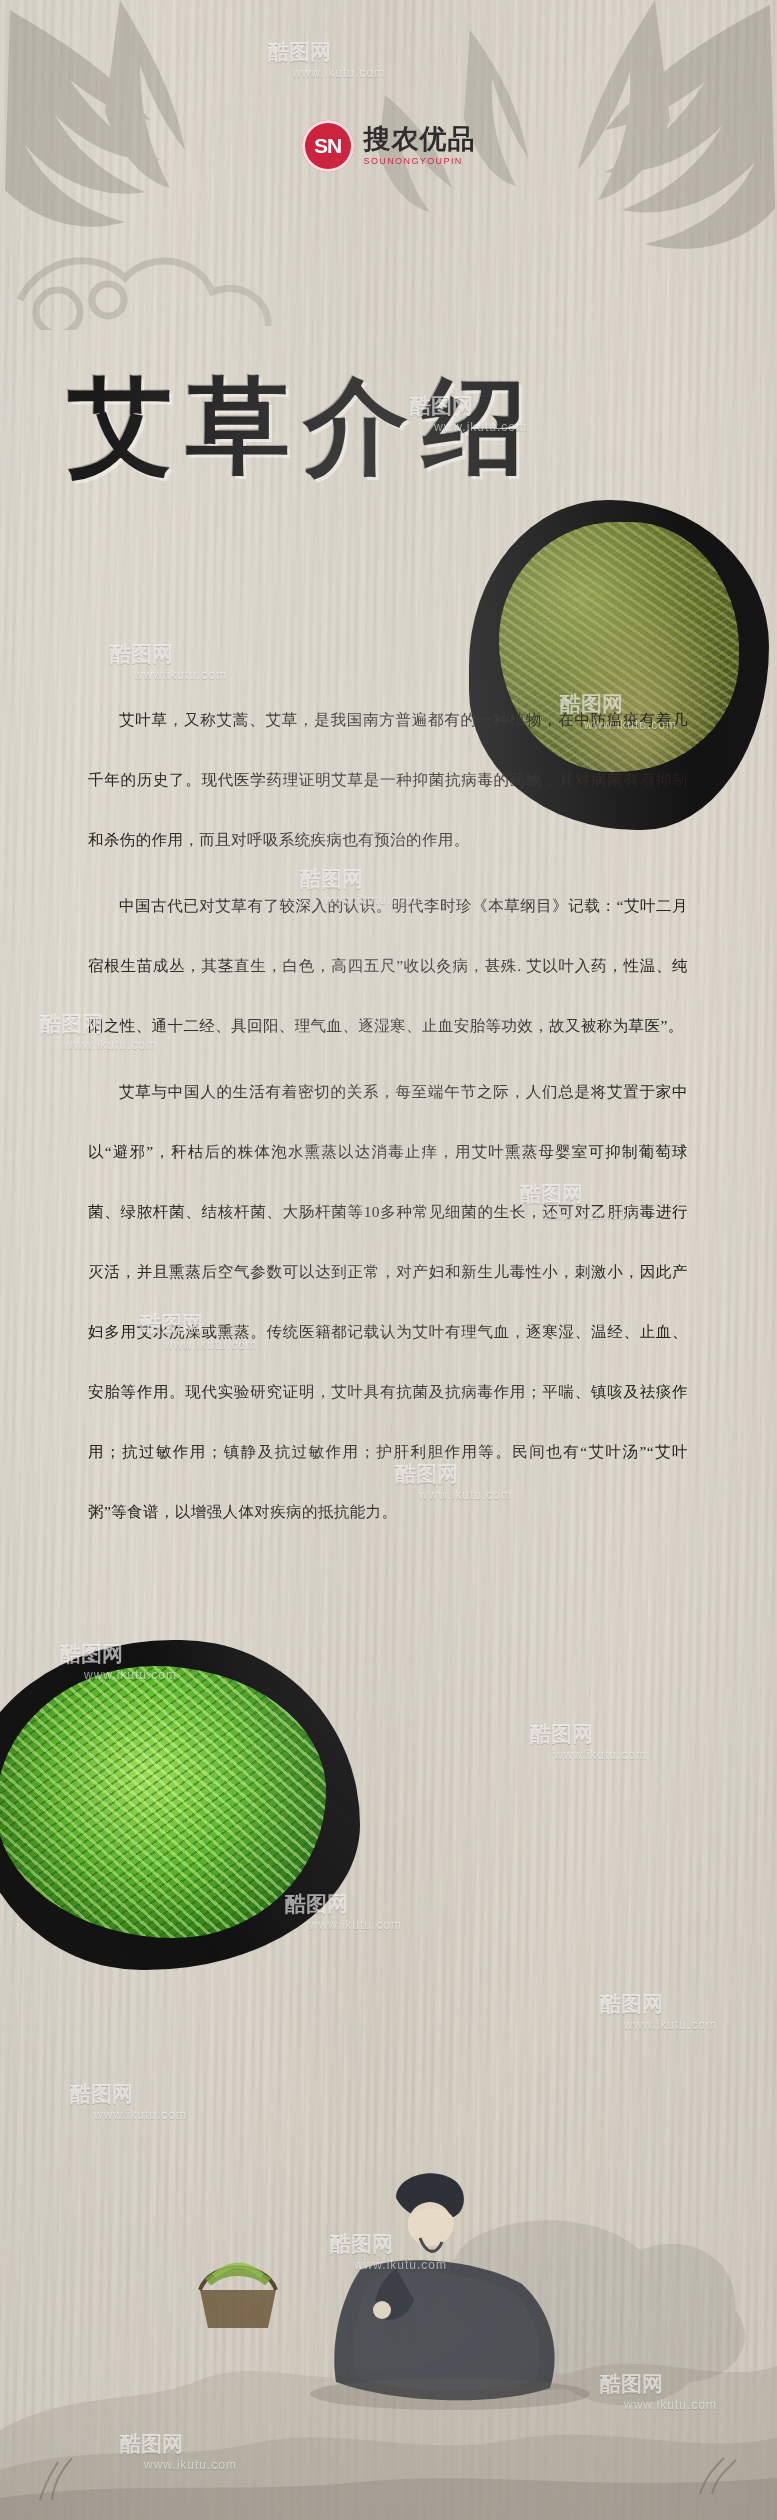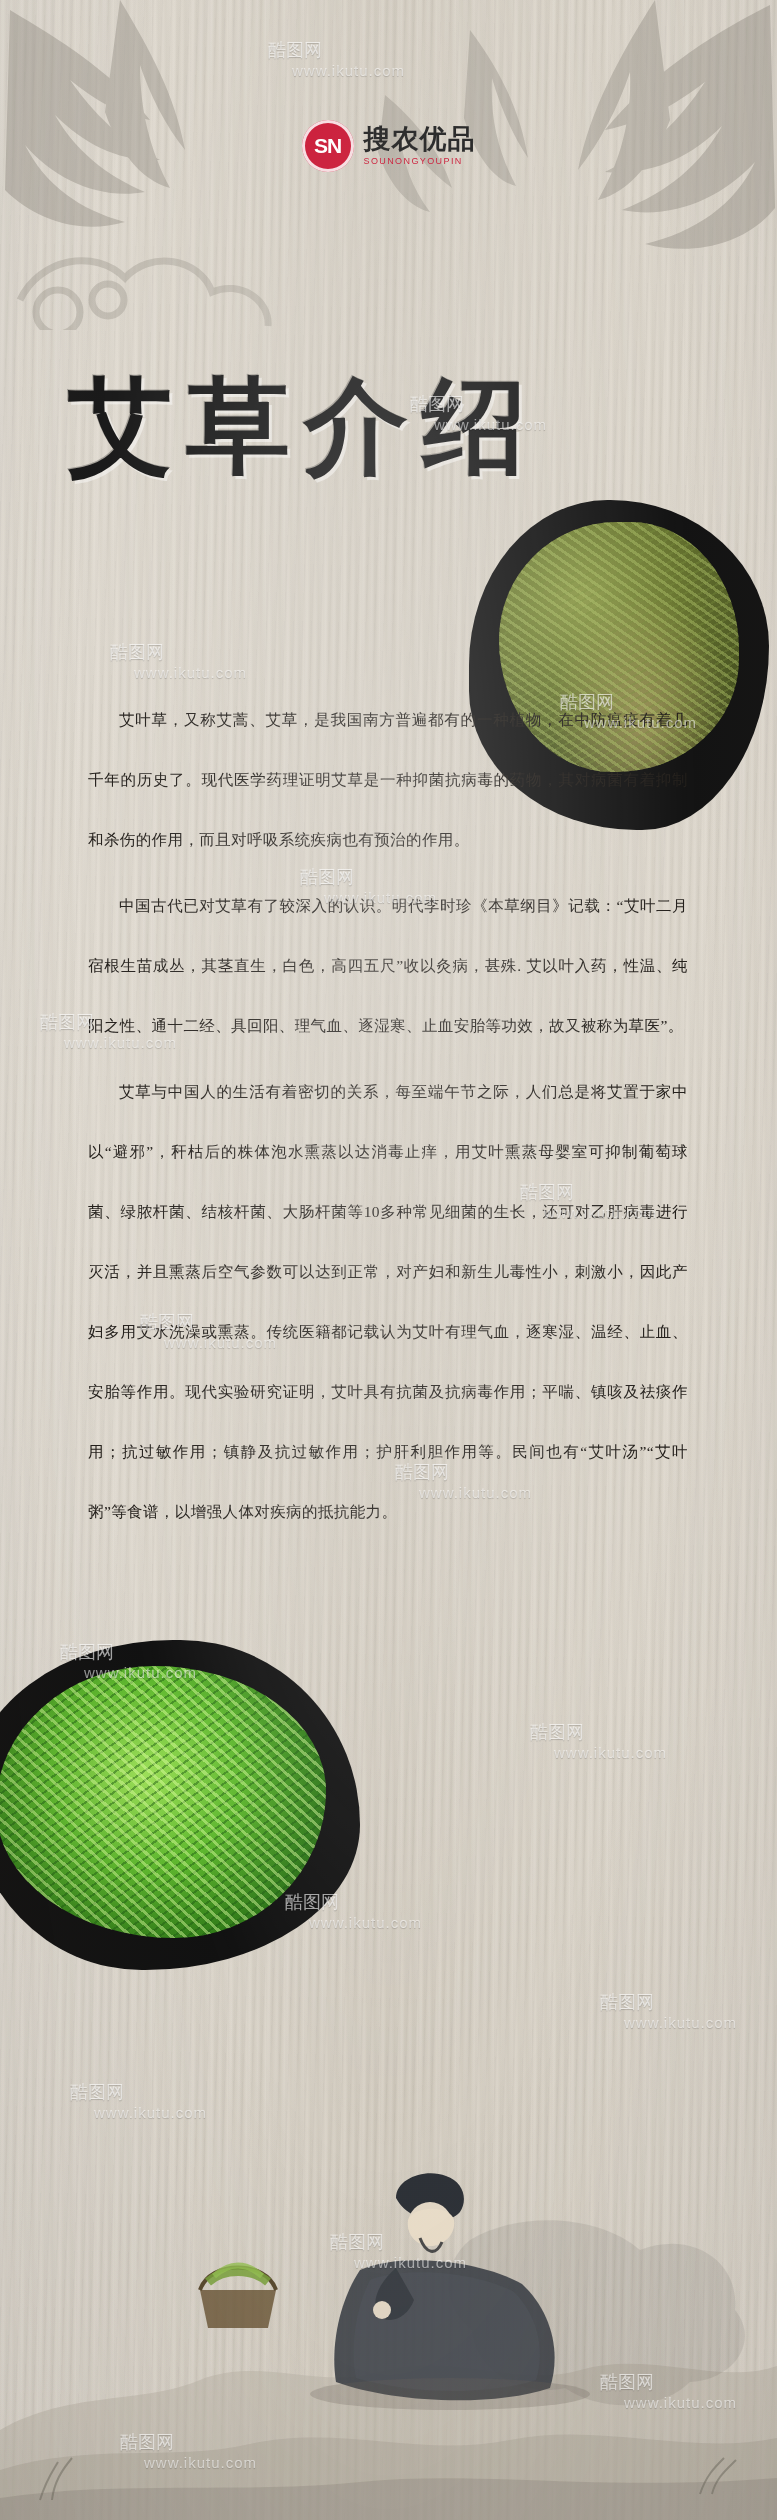--- a/index.html
+++ b/index.html
@@ -200,22 +200,22 @@
 
   
   .wm {
     position: absolute;
     font-family: "Liberation Sans", sans-serif;
     color: rgba(255,255,255,0.55);
     text-shadow: 0 1px 1px rgba(0,0,0,0.18);
     pointer-events: none;
     white-space: nowrap;
   }
-  .wm-main { font-size: 18px; font-weight: normal; color: rgba(255,255,255,0.62); }
-  .wm-sub  { font-size: 15px; letter-spacing: 1px; color: rgba(255,255,255,0.55); display:block; margin-left: 24px;}
+  .wm-main { font-size: 21px; font-weight: bold; color: rgba(255,255,255,0.62); }
+  .wm-sub  { font-size: 12px; letter-spacing: 1px; color: rgba(255,255,255,0.55); display:block; margin-left: 24px;}
 </style>
 </head>
 <body>
 
 <div class="poster">
 
   <div class="grain"></div>
 
   <svg class="leaves" viewBox="0 0 777 330">
     <g fill="#8f8a80" opacity="0.75">

